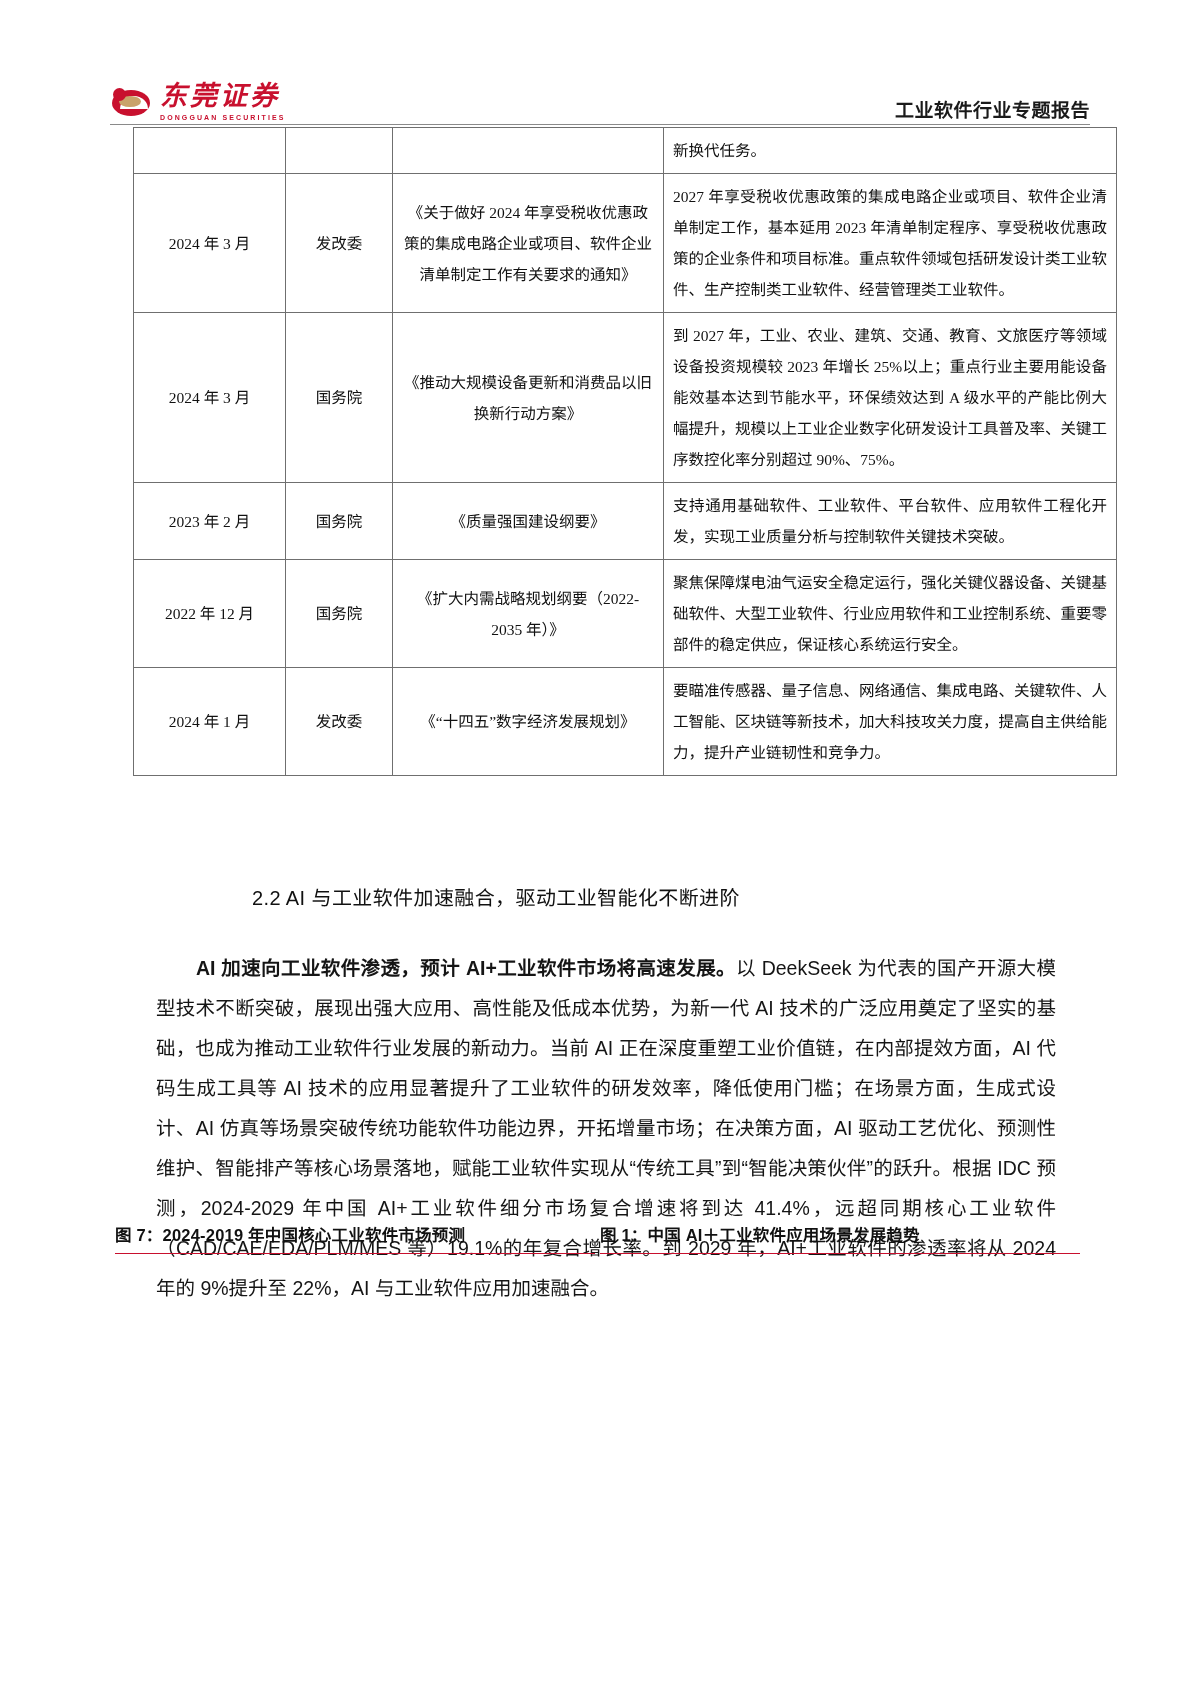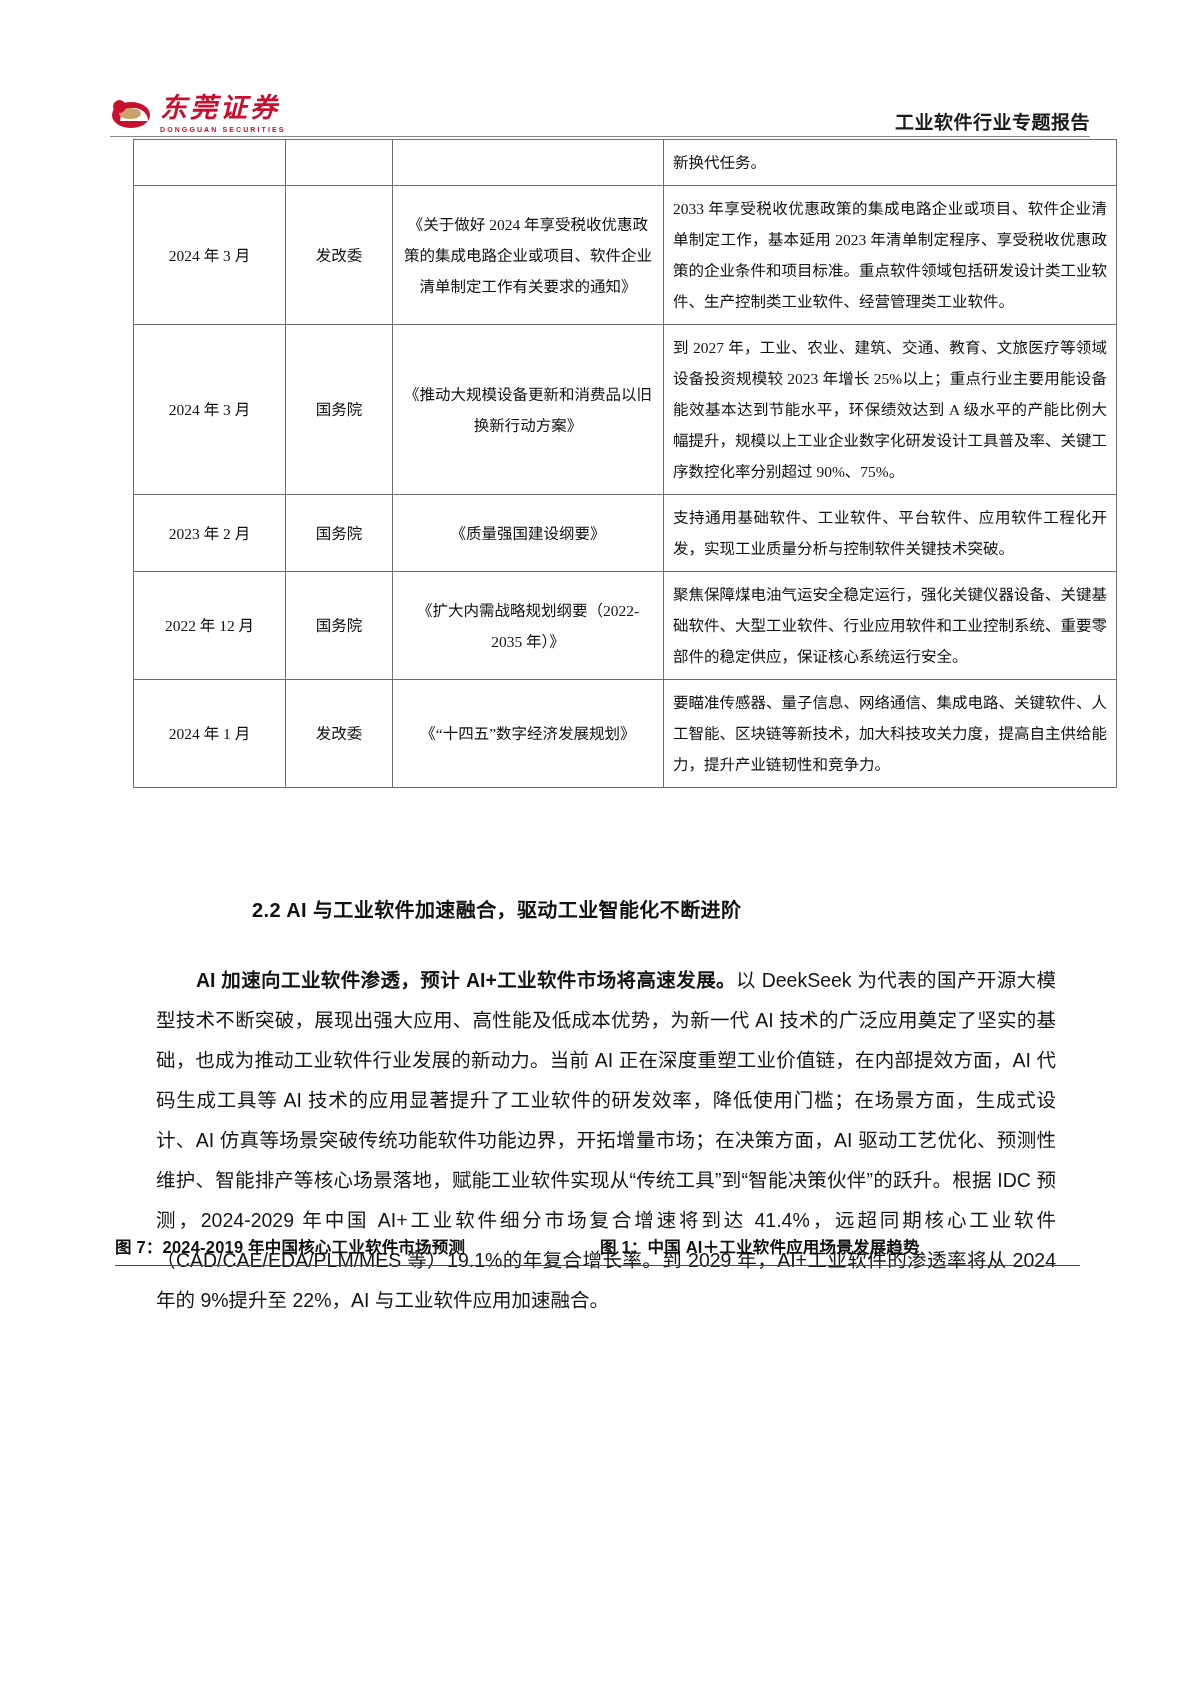--- a/index.html
+++ b/index.html
@@ -9,21 +9,21 @@
     background: #ffffff;
   }
   body {
     font-family: "Liberation Serif", "DejaVu Serif", serif;
     color: #000000;
   }
   .page {
     position: relative;
     width: 1200px;
     height: 1306px;
-    margin: 12px auto;
+    margin: 0 auto;
     background: #ffffff;
     overflow: hidden;
     box-sizing: border-box;
   }
 
   
   .page-header {
     position: absolute;
     left: 110px;
     top: 62px;
@@ -157,21 +157,21 @@
     letter-spacing: 0.2px;
   }
 
   
   .section-heading {
     position: absolute;
     left: 252px;
     top: 882px;
     font-family: "Liberation Sans", sans-serif;
     font-size: 20px;
-    font-weight: bold;
+    font-weight: normal;
     color: #111;
     letter-spacing: 0.4px;
   }
 
   
   .body-para {
     position: absolute;
     left: 156px;
     top: 928px;
     width: 900px;
@@ -275,21 +275,21 @@
       <tr>
         <td class="col-date cont-cell blank"></td>
         <td class="col-org cont-cell blank"></td>
         <td class="col-doc cont-cell blank"></td>
         <td class="col-detail cont-cell">新换代任务。</td>
       </tr>
       <tr>
         <td class="col-date">2024 年 3 月</td>
         <td class="col-org">发改委</td>
         <td class="col-doc">《关于做好 2024 年享受税收优惠政策的集成电路企业或项目、软件企业清单制定工作有关要求的通知》</td>
-        <td class="col-detail">2033 年享受税收优惠政策的集成电路企业或项目、软件企业清单制定工作，基本延用 2023 年清单制定程序、享受税收优惠政策的企业条件和项目标准。重点软件领域包括研发设计类工业软件、生产控制类工业软件、经营管理类工业软件。</td>
+        <td class="col-detail">2027 年享受税收优惠政策的集成电路企业或项目、软件企业清单制定工作，基本延用 2023 年清单制定程序、享受税收优惠政策的企业条件和项目标准。重点软件领域包括研发设计类工业软件、生产控制类工业软件、经营管理类工业软件。</td>
       </tr>
       <tr>
         <td class="col-date">2024 年 3 月</td>
         <td class="col-org">国务院</td>
         <td class="col-doc">《推动大规模设备更新和消费品以旧换新行动方案》</td>
         <td class="col-detail">到 2027 年，工业、农业、建筑、交通、教育、文旅医疗等领域设备投资规模较 2023 年增长 25%以上；重点行业主要用能设备能效基本达到节能水平，环保绩效达到 A 级水平的产能比例大幅提升，规模以上工业企业数字化研发设计工具普及率、关键工序数控化率分别超过 90%、75%。</td>
       </tr>
       <tr>
         <td class="col-date">2023 年 2 月</td>
         <td class="col-org">国务院</td>

